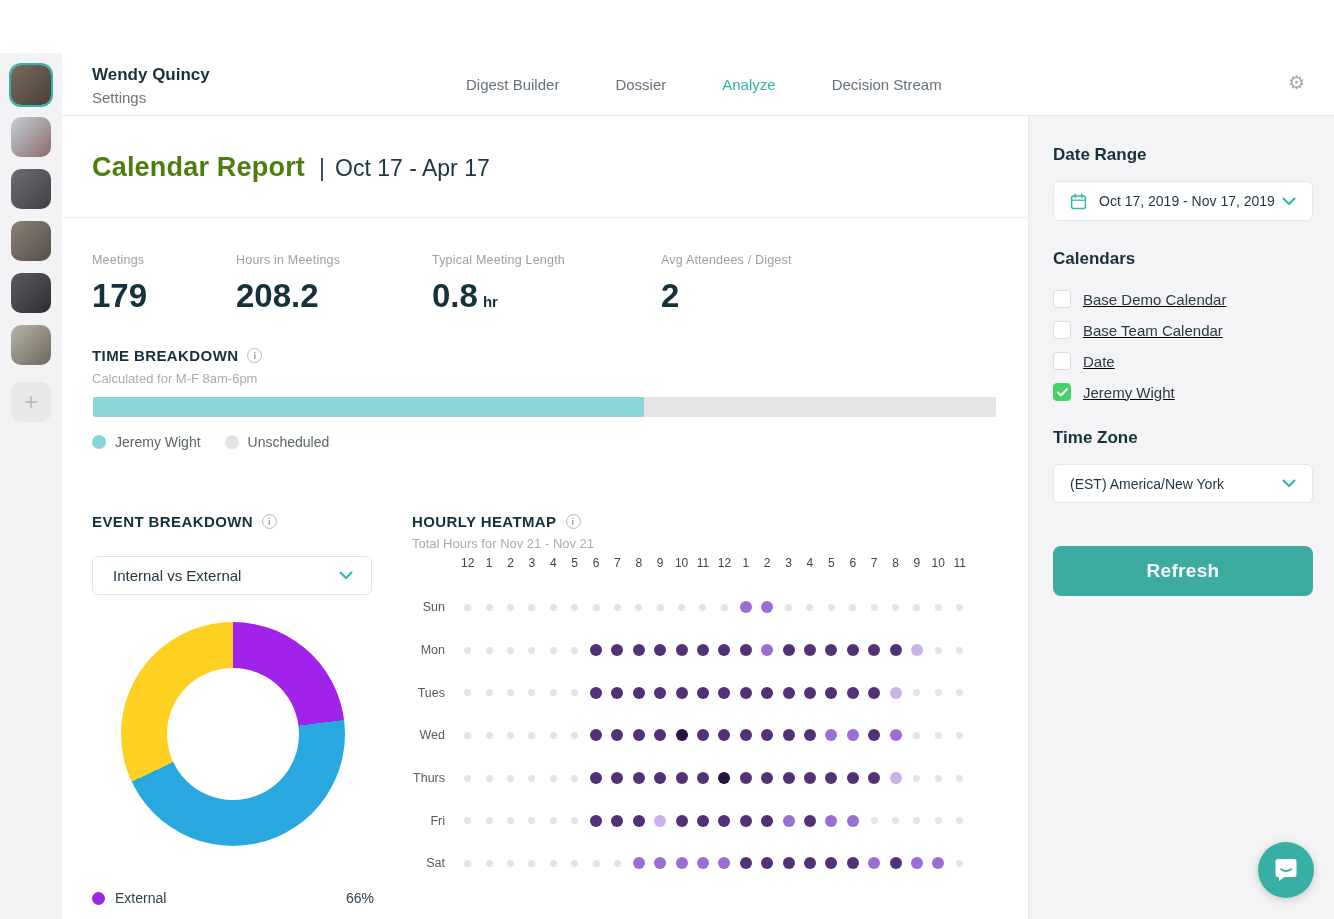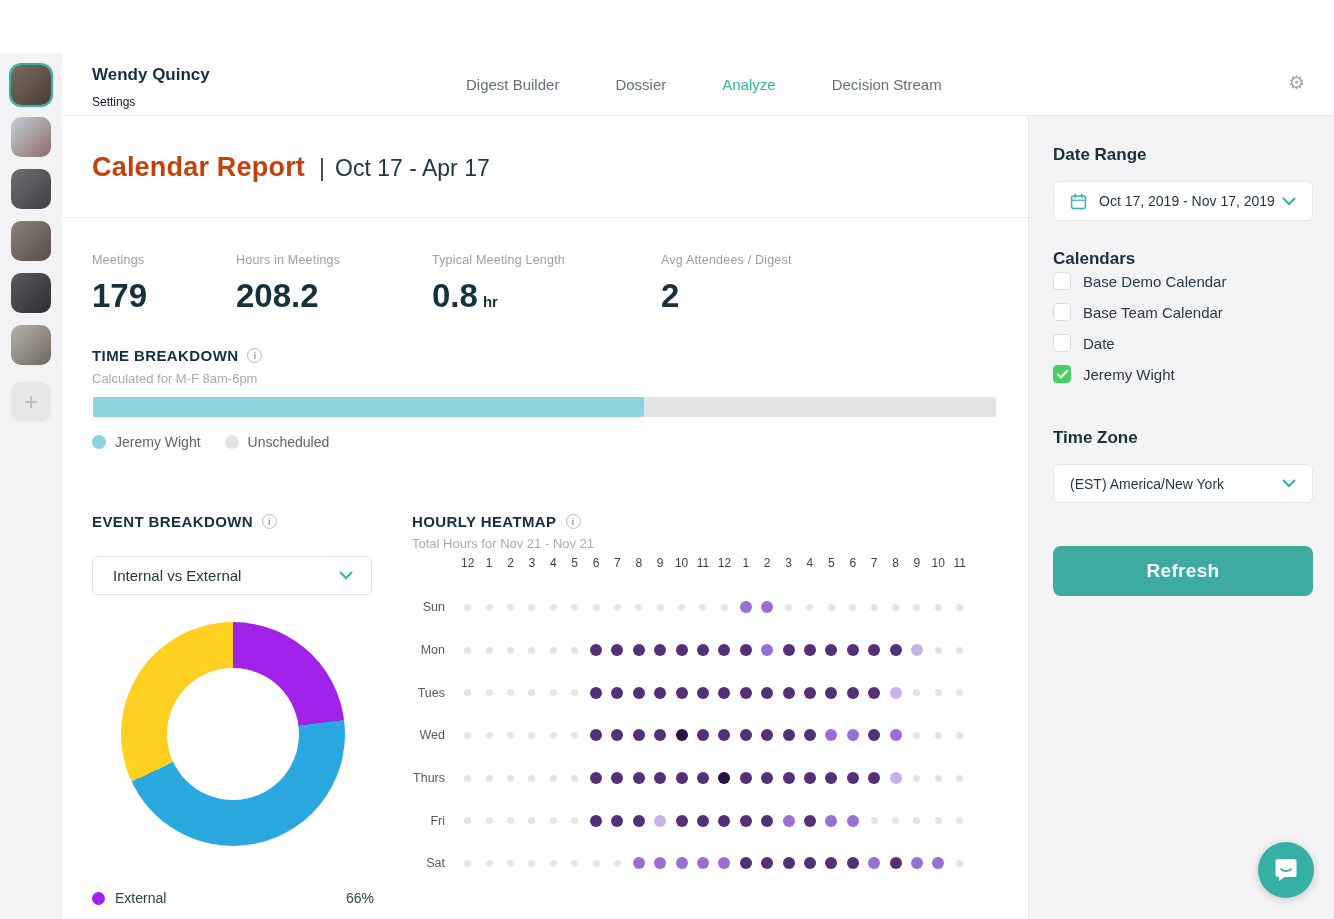--- a/index.html
+++ b/index.html
@@ -24,30 +24,30 @@
   .rail-avatar.selected { box-shadow:0 0 0 2px #2eb6ab; }
   .rail-add { width:40px; height:40px; border-radius:10px; background:#e8e7ea; color:#b9b8be;
               font-size:24px; font-weight:400; display:flex; align-items:center; justify-content:center;
               margin-top:5px; cursor:pointer; }
 
   
   .header { position:absolute; left:62px; top:53px; width:1272px; height:63px; background:#fff;
             border-bottom:1px solid #ebebeb; }
   .who { position:absolute; left:30px; top:12px; }
   .who-name { font-size:17px; font-weight:700; color:#15313b; }
-  .who-sub { font-size:12px; color:#0f172a; margin-top:10px; cursor:pointer; }
+  .who-sub { font-size:15px; color:#737373; margin-top:4px; cursor:pointer; }
   .nav { position:absolute; left:404px; top:0; height:100%; display:flex; align-items:center; gap:56px; }
   .nav-item { font-size:15px; color:#66707a; cursor:pointer; }
   .nav-item.active { color:#2eb5ab; }
   .gear { position:absolute; right:29px; top:20px; font-size:19px; color:#a3a8ad; cursor:pointer; line-height:1; }
 
   
   .main { position:absolute; left:62px; top:116px; width:966px; height:803px; background:#fff; }
   .title-row { position:absolute; left:30px; top:36px; display:flex; align-items:baseline; }
-  .title-row h1 { font-size:27px; font-weight:700; color:#c2410c; letter-spacing:.2px; }
+  .title-row h1 { font-size:27px; font-weight:700; color:#4d7c0f; letter-spacing:.2px; }
   .title-sep { font-size:23px; font-weight:400; color:#31444e; margin:0 10px 0 14px; }
   .title-date { font-size:23px; font-weight:400; color:#1d3540; }
   .hr1 { position:absolute; left:0; top:101px; width:966px; height:1px; background:#ededee; }
 
   .stats { position:absolute; left:30px; top:137px; display:flex; }
   .stat:nth-child(1){width:144px}.stat:nth-child(2){width:196px}.stat:nth-child(3){width:229px}.stat:nth-child(4){width:237px}
   .stat-label { font-size:12.5px; color:#9aa1a7; letter-spacing:.2px; }
   .stat-value { font-size:33px; font-weight:700; color:#15313b; margin-top:10px; }
   .stat-unit { font-size:15px; font-weight:700; margin-left:5px; }
 
@@ -92,21 +92,21 @@
 
   
   .rightbar { position:absolute; left:1028px; top:116px; width:306px; height:803px; background:#f4f3f5;
               border-left:1px solid #e8e8ea; }
   .rb-head { font-size:17px; font-weight:700; color:#15313b; position:absolute; left:24px; }
   .rb-select { position:absolute; left:24px; width:260px; background:#fff; border:1px solid #e7e7e9;
                border-radius:6px; display:flex; align-items:center; padding:0 16px; cursor:pointer; }
   .rb-select span { font-size:14px; color:#1f3540; }
   .rb-select svg.chev { margin-left:auto; }
   .cal-ic { margin-right:12px; display:flex; }
-  .cal-list { position:absolute; left:24px; top:156px; }
+  .cal-list { position:absolute; left:24px; top:174px;text-decoration:underline; }
   .cal-row { display:flex; align-items:center; height:18px; margin-bottom:13px; cursor:pointer; }
   .cb { width:18px; height:18px; border-radius:4px; background:#fff; border:1px solid #dcdce0; flex:none;
         display:flex; align-items:center; justify-content:center; }
   .cb.checked { background:#45d165; border-color:#45d165; }
   .cal-label { font-size:15px; color:#2a3b44; margin-left:12px; }
   .refresh { position:absolute; left:24px; top:430px; width:260px; height:50px; border-radius:8px;
              background:#3dab9f; color:rgba(255,255,255,.95); font-size:19px; font-weight:700;
              display:flex; align-items:center; justify-content:center; cursor:pointer; letter-spacing:.3px; }
 
   .intercom { position:absolute; left:1258px; top:842px; width:56px; height:56px; border-radius:50%;

